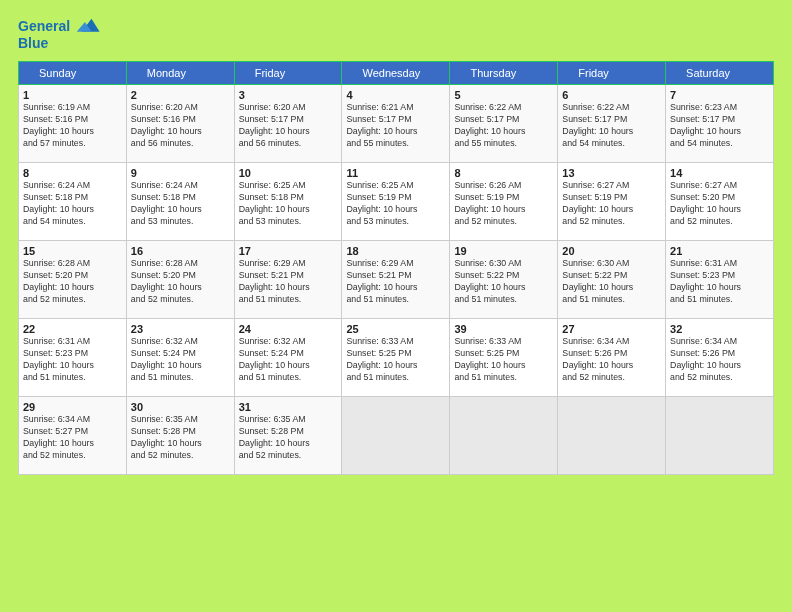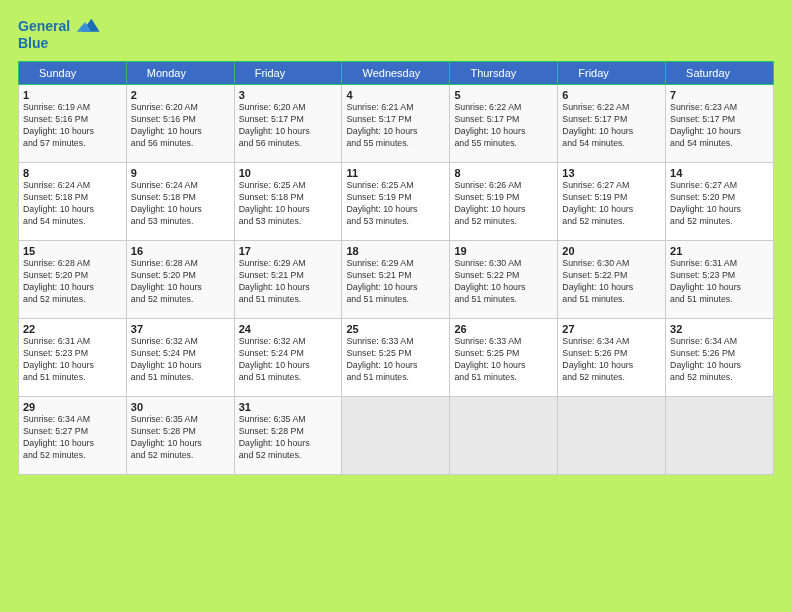--- a/index.html
+++ b/index.html
@@ -211,33 +211,33 @@
             <span class="day-num">21</span>
             <div class="day-info">Sunrise: 6:31 AM<br>Sunset: 5:23 PM<br>Daylight: 10 hours<br>and 51 minutes.</div>
           </td>
         </tr>
         <tr>
           <td>
             <span class="day-num">22</span>
             <div class="day-info">Sunrise: 6:31 AM<br>Sunset: 5:23 PM<br>Daylight: 10 hours<br>and 51 minutes.</div>
           </td>
           <td>
-            <span class="day-num">37</span>
+            <span class="day-num">23</span>
             <div class="day-info">Sunrise: 6:32 AM<br>Sunset: 5:24 PM<br>Daylight: 10 hours<br>and 51 minutes.</div>
           </td>
           <td>
             <span class="day-num">24</span>
             <div class="day-info">Sunrise: 6:32 AM<br>Sunset: 5:24 PM<br>Daylight: 10 hours<br>and 51 minutes.</div>
           </td>
           <td>
             <span class="day-num">25</span>
             <div class="day-info">Sunrise: 6:33 AM<br>Sunset: 5:25 PM<br>Daylight: 10 hours<br>and 51 minutes.</div>
           </td>
           <td>
-            <span class="day-num">26</span>
+            <span class="day-num">39</span>
             <div class="day-info">Sunrise: 6:33 AM<br>Sunset: 5:25 PM<br>Daylight: 10 hours<br>and 51 minutes.</div>
           </td>
           <td>
             <span class="day-num">27</span>
             <div class="day-info">Sunrise: 6:34 AM<br>Sunset: 5:26 PM<br>Daylight: 10 hours<br>and 52 minutes.</div>
           </td>
           <td>
             <span class="day-num">32</span>
             <div class="day-info">Sunrise: 6:34 AM<br>Sunset: 5:26 PM<br>Daylight: 10 hours<br>and 52 minutes.</div>
           </td>

